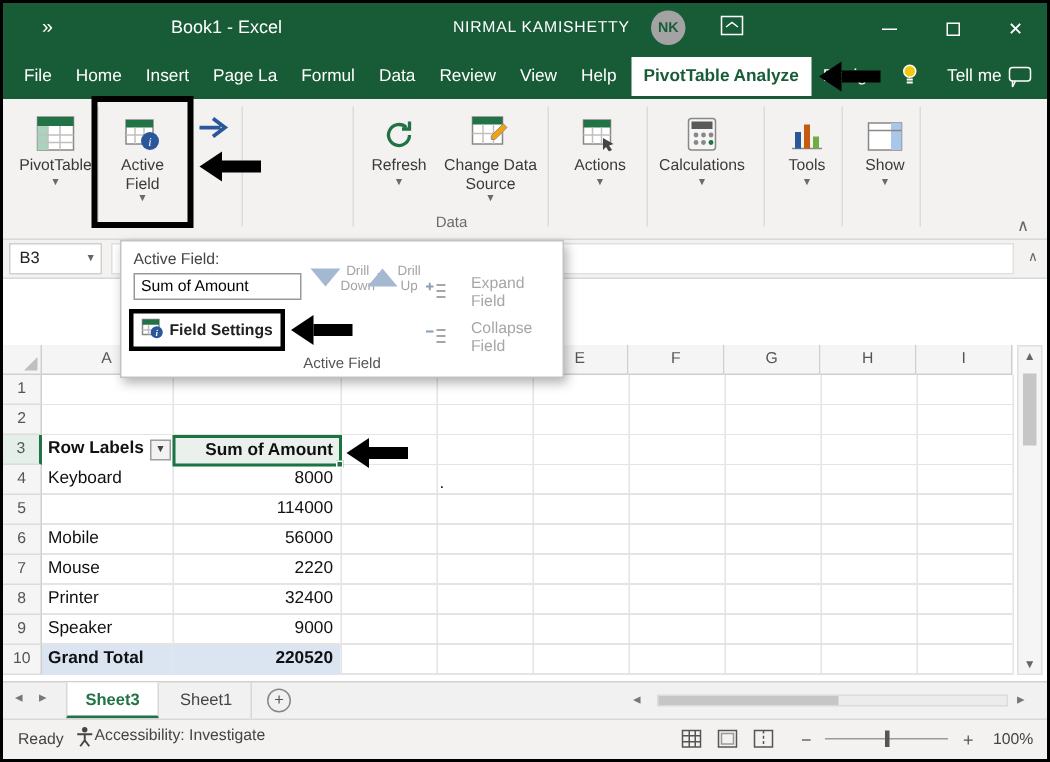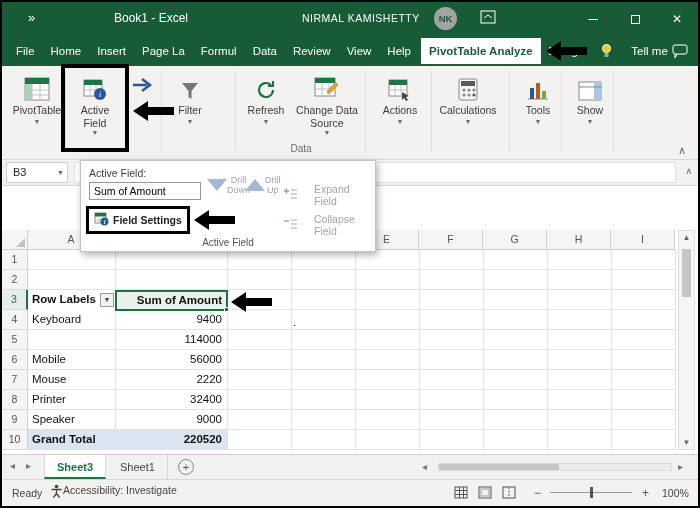--- a/index.html
+++ b/index.html
@@ -206,29 +206,20 @@
           <span class="s"></span>
         </span>
     </div>
 
     <span style="position:absolute;left:130px;top:12px">
       <svg width="22" height="14" viewBox="0 0 22 14">
           <path d="M1 7h14M10 1l8 6-8 6" fill="none" stroke="#2b579a" stroke-width="2.5"></path>
         </svg>
     </span>
 
-    <div class="rbtn" style="left:166px;width:44px">
-      <span class="ic">
-        <svg width="20" height="20" viewBox="0 0 20 20">
-            <path d="M2 2h16l-6.5 8v8l-3-2v-6z" fill="#767676"></path>
-          </svg>
-      </span>
-      <span>Filter</span>
-      <span class="chev-blk">▼</span>
-    </div>
 
     <div class="rbtn" style="left:240px;width:48px">
       <span class="ic">
         <svg width="22" height="22" viewBox="0 0 22 22">
             <path d="M18 11a7 7 0 1 1-2.2-5.1" fill="none" stroke="#217346" stroke-width="2.2"></path>
             <path d="M18 2v5h-5" fill="none" stroke="#217346" stroke-width="2.2"></path>
           </svg>
       </span>
       <span>Refresh</span>
       <span class="chev-blk">▼</span>
@@ -360,21 +351,21 @@
     <div class="b3">
       <span>Sum of Amount</span>
       <span class="fillhandle"></span>
       <span class="aarr" style="right:-46px;top:0">
           <span class="h"></span>
           <span class="s"></span>
         </span>
     </div>
 
     <div class="cell lblc" style="top:124px"><span>Keyboard</span></div>
-    <div class="cell numc" style="top:124px"><span>9400</span></div>
+    <div class="cell numc" style="top:124px"><span>8000</span></div>
     <div class="cell numc" style="top:144px"><span>114000</span></div>
     <div class="cell lblc" style="top:164px"><span>Mobile</span></div>
     <div class="cell numc" style="top:164px"><span>56000</span></div>
     <div class="cell lblc" style="top:184px"><span>Mouse</span></div>
     <div class="cell numc" style="top:184px"><span>2220</span></div>
     <div class="cell lblc" style="top:204px"><span>Printer</span></div>
     <div class="cell numc" style="top:204px"><span>32400</span></div>
     <div class="cell lblc" style="top:224px"><span>Speaker</span></div>
     <div class="cell numc" style="top:224px"><span>9000</span></div>
     <div class="cell lblc boldc totalc" style="top:244px"><span>Grand Total</span></div>

